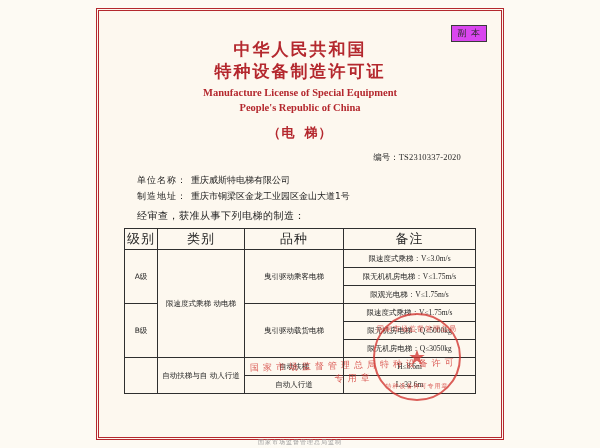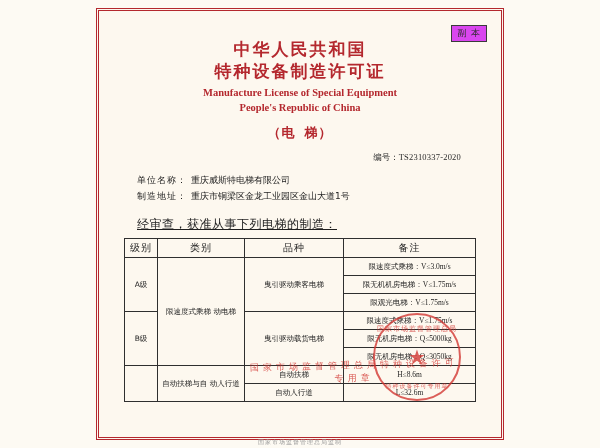--- a/index.html
+++ b/index.html
@@ -105,43 +105,42 @@
     align-items: flex-start;
   }
   .field-label {
     white-space: nowrap;
     letter-spacing: 1px;
   }
   .field-value {
     padding-left: 4px;
   }
   .scope {
-    margin-top: 12px;
+    margin-top: 5px;
     padding-left: 24px;
-    font-size: 12px;
+    font-size: 10px;
     color: #1f1f1f;
     font-family: "DejaVu Sans", sans-serif;
     letter-spacing: 0.5px;
-    text-decoration: underline;
   }
   table.grid {
     margin: 5px auto 0 auto;
     width: 352px;
     border-collapse: collapse;
     font-family: "DejaVu Sans", sans-serif;
     color: #1f1f1f;
   }
   table.grid th, table.grid td {
     border: 1px solid #2f2f2f;
     text-align: center;
     vertical-align: middle;
     font-weight: normal;
   }
   table.grid th {
-    font-size: 10px;
+    font-size: 13px;
     height: 16px;
     letter-spacing: 1px;
   }
   table.grid td {
     font-size: 7.5px;
     height: 15px;
   }
   td.remark {
     font-family: "Liberation Serif", serif;
     font-size: 7px;

